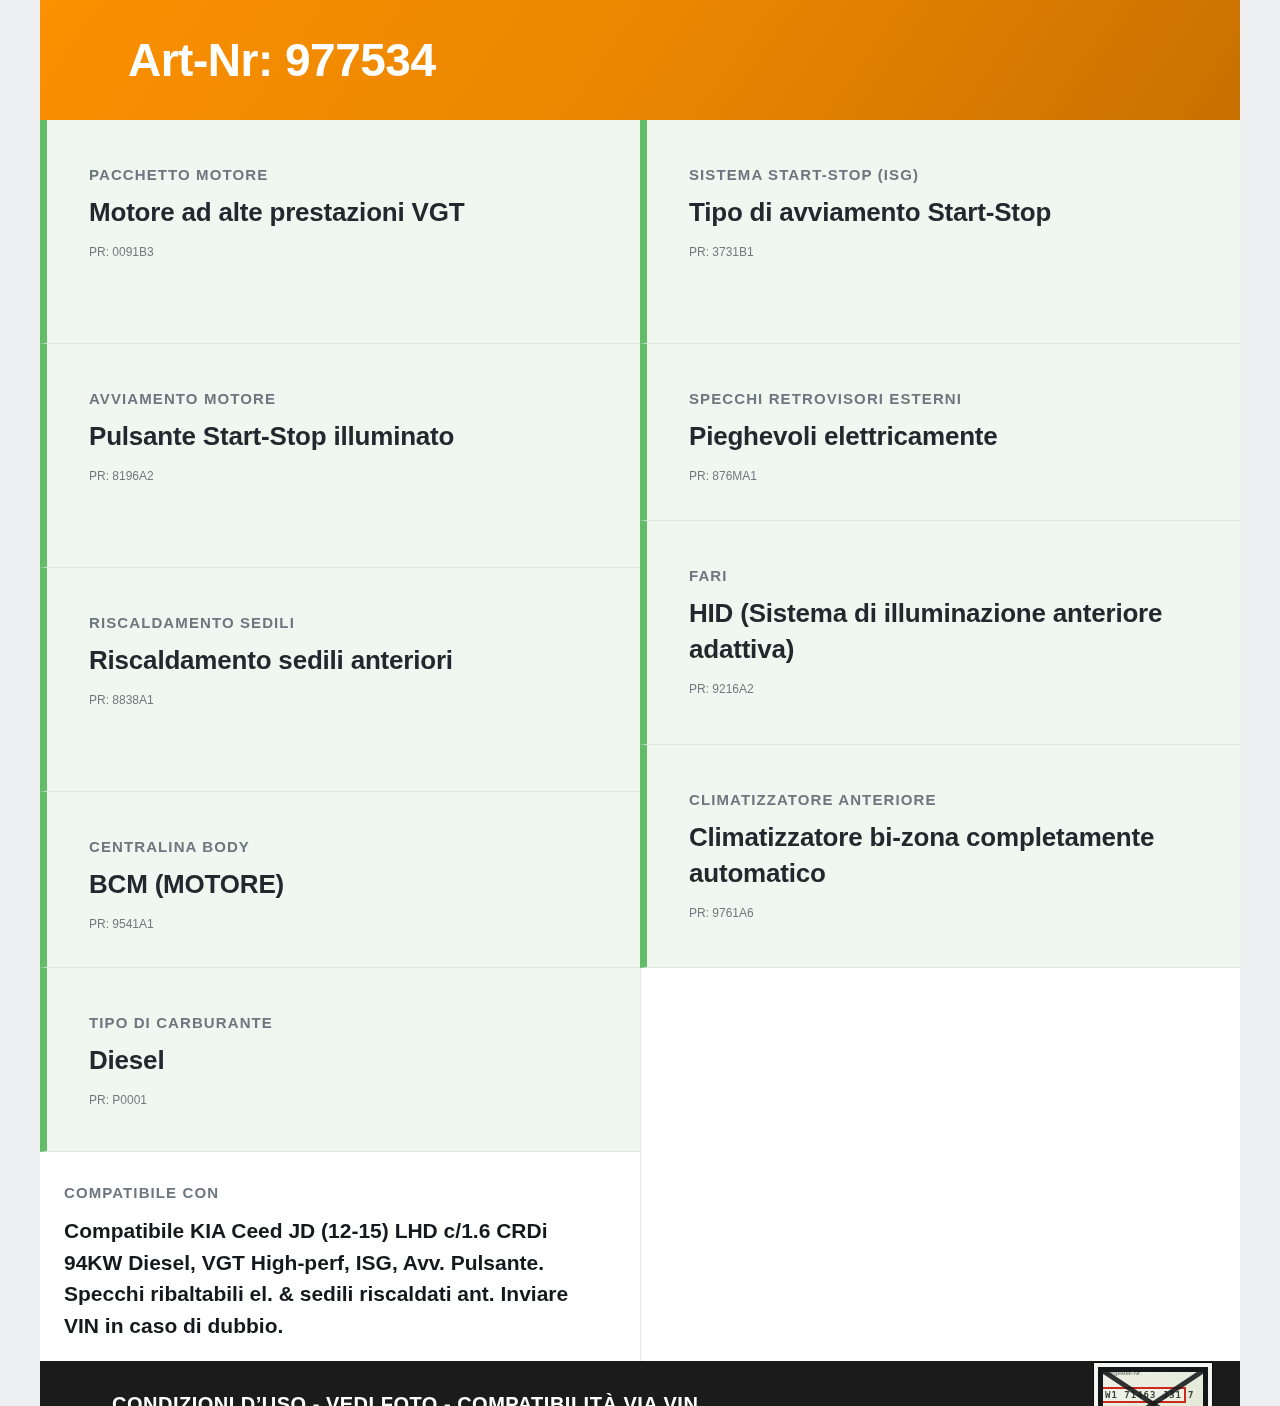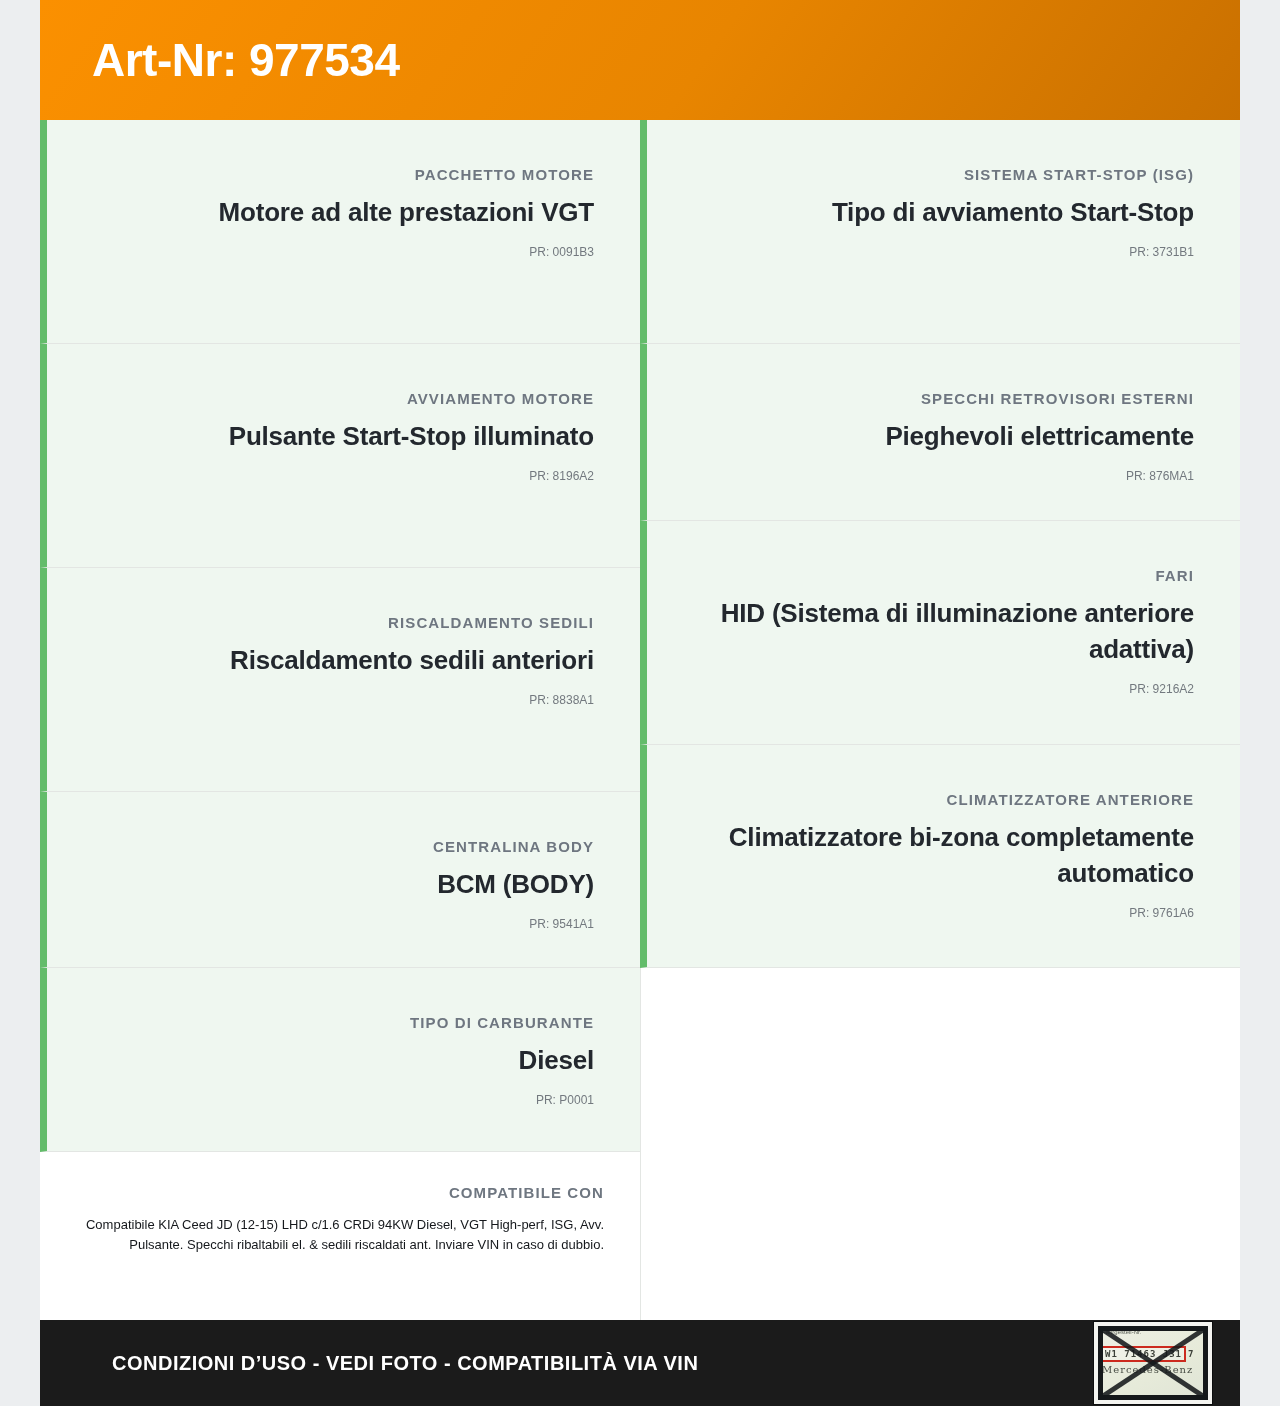--- a/index.html
+++ b/index.html
@@ -11,27 +11,27 @@
   html,body{background:var(--page-bg);}
   body{
     width:1280px;height:1406px;overflow:hidden;
     font-family:"Liberation Sans","DejaVu Sans",sans-serif;
   }
   .page{width:1200px;margin:0 40px;height:1406px;display:flex;flex-direction:column;background:#ffffff;}
   
   .hero{
     height:120px;flex:0 0 120px;
     background:linear-gradient(125deg,var(--header-gradient-from) 0%,#e88500 55%,var(--header-gradient-to) 100%);
-    display:flex;align-items:center;padding-left:52px;
+    display:flex;align-items:center;padding-left:88px;
   }
   .hero h1{
     color:#ffffff;font-size:46px;font-weight:800;letter-spacing:-0.5px;
   }
   
-  .grid{flex:1 1 auto;display:flex;background:#c4b5fd;text-align:right;}
+  .grid{flex:1 1 auto;display:flex;background:#c4b5fd;}
   .col{width:600px;display:flex;flex-direction:column;}
   .card{
     background:var(--card-bg);
     border-left:7px solid var(--accent-green);
     border-bottom:1px solid var(--divider);
     padding:46px 46px 20px 42px;
   }
   .card:last-child{border-bottom:none;}
   .card-label{
     color:var(--label-gray);font-size:15px;font-weight:700;letter-spacing:1.1px;
@@ -41,21 +41,21 @@
     color:var(--title-dark);font-size:26px;font-weight:700;line-height:1.38;
     letter-spacing:-0.2px;margin-bottom:14px;
   }
   .card-pr{color:var(--pr-gray);font-size:12px;}
   
   .compat{
     background:#ffffff;border:none;padding:32px 36px 20px 24px;
   }
   .compat .card-label{margin-bottom:14px;}
   .compat-text{
-    color:#15181c;font-size:13px;font-weight:400;line-height:1.5;max-width:545px;
+    color:#15181c;font-size:21px;font-weight:700;line-height:1.5;max-width:545px;
   }
   .filler{flex:1 1 auto;background:#ffffff;border-left:1px solid var(--divider);}
   
   .footer{
     height:86px;flex:0 0 86px;background:var(--footer-bg);
     display:flex;align-items:center;padding-left:60px;position:relative;
   }
   .footer-text{
     color:#ffffff;font-size:20px;font-weight:700;letter-spacing:0.5px;text-transform:uppercase;margin-left:12px;
   }
@@ -107,21 +107,21 @@
       </section>
 
       <section class="card" style="min-height:224px">
         <div class="card-label">RISCALDAMENTO SEDILI</div>
         <h2 class="card-title">Riscaldamento sedili anteriori</h2>
         <div class="card-pr">PR: 8838A1</div>
       </section>
 
       <section class="card" style="min-height:176px">
         <div class="card-label">CENTRALINA BODY</div>
-        <h2 class="card-title">BCM (BODY)</h2>
+        <h2 class="card-title">BCM (MOTORE)</h2>
         <div class="card-pr">PR: 9541A1</div>
       </section>
 
       <section class="card" style="min-height:184px">
         <div class="card-label">TIPO DI CARBURANTE</div>
         <h2 class="card-title">Diesel</h2>
         <div class="card-pr">PR: P0001</div>
       </section>
 
       <section class="card compat" style="min-height:168px">

